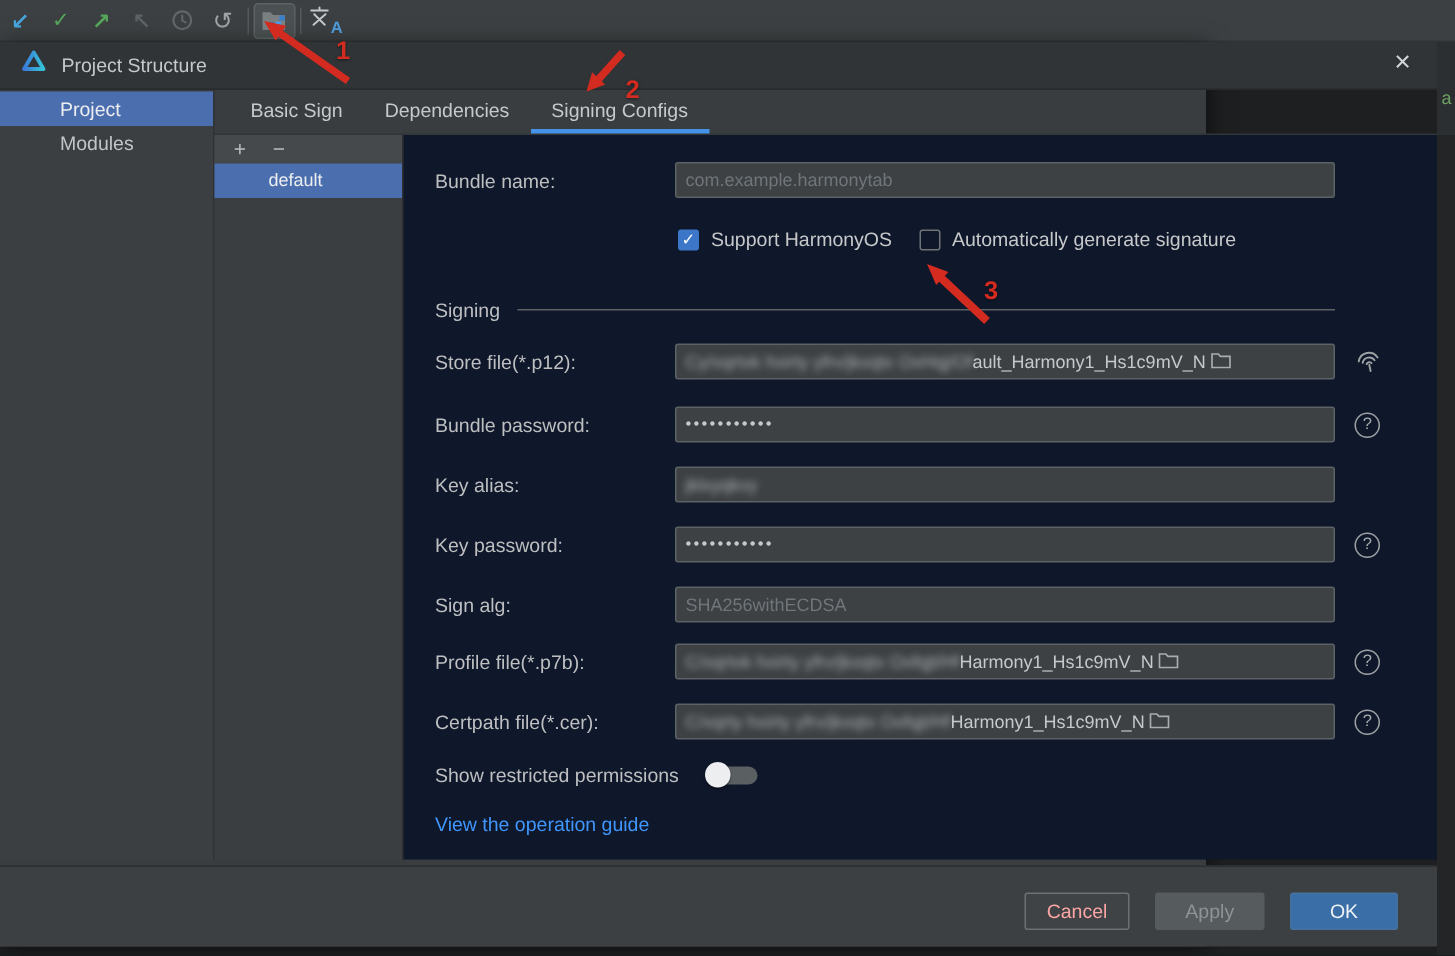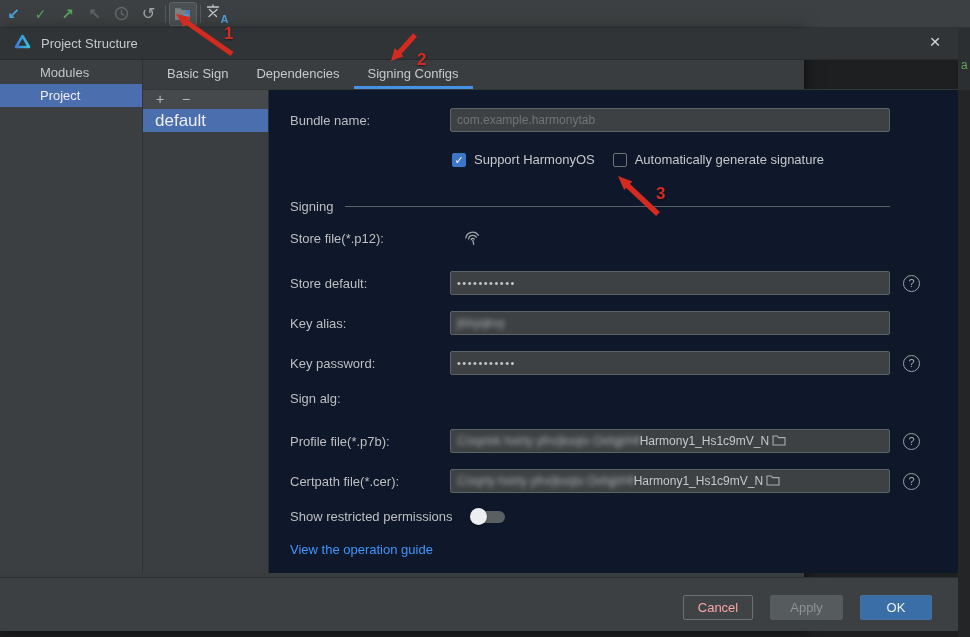--- a/index.html
+++ b/index.html
@@ -34,21 +34,21 @@
 
   .main { flex:1; display:flex; flex-direction:column; }
   .tabbar { height:30px; display:flex; align-items:stretch; padding-left:10px; border-bottom:1px solid #333638; }
   .tab { padding:0 14px; line-height:28px; font-size:13px; color:#c7c9cb; cursor:pointer; border-bottom:3px solid transparent; }
   .tab.selected { border-bottom:3px solid #4493e6; }
 
   .lower { flex:1; display:flex; }
   .config-panel { width:126px; background:#3a3e40; border-right:1px solid #2c2e30; }
   .cfg-toolbar { height:19px; background:#46494c; display:flex; align-items:center; padding-left:10px; gap:12px; }
   .cfg-btn { color:#b9bcbe; font-size:14px; line-height:17px; width:14px; text-align:center; cursor:pointer; }
-  .cfg-item { height:23px; line-height:23px; padding-left:12px; font-size:17px; color:#eceef0; background:#4b6eaf; cursor:pointer; }
+  .cfg-item { height:23px; line-height:23px; padding-left:36px; font-size:12px; color:#eceef0; background:#4b6eaf; cursor:pointer; }
 
   .content { flex:1; position:relative; background:#0f172a; }
   .row { position:absolute; left:21px; display:flex; align-items:center; }
   .lbl { width:160px; font-size:13px; color:#bdbfc1; flex-shrink:0; }
   .field { width:440px; height:24px; background:#3d4143; border:1px solid #5d6265; border-radius:2px; font-size:12px; color:#c6c8ca; display:flex; align-items:center; padding:0 6px; overflow:hidden; white-space:nowrap; cursor:text; position:relative; }
   .field .ph { color:#6f757a; }
   .field.disabled { color:#6f757a; }
   .blurred { filter:blur(2.4px); opacity:.8; }
   .pwd { letter-spacing:1.5px; font-size:11px; }
   .folder { margin-left:3px; flex-shrink:0; }
@@ -140,22 +140,22 @@
           <path d="M8.5 2 L15 13 H2 Z" fill="none" stroke="url(#lg)" stroke-width="2.6" stroke-linejoin="round"></path>
         </svg>
       </span>
       <span class="title">Project Structure</span>
       <span class="close-x">×</span>
     </div>
 
     <div class="dlg-body">
 
       <div class="sidebar">
+        <div class="side-item selected">Project</div>
         <div class="side-item">Modules</div>
-        <div class="side-item selected">Project</div>
       </div>
 
       <div class="main">
 
         <div class="tabbar">
           <div class="tab">Basic Sign</div>
           <div class="tab">Dependencies</div>
           <div class="tab selected">Signing Configs</div>
         </div>
 
@@ -185,34 +185,43 @@
               <span class="cb-label">Automatically generate signature</span>
             </div>
 
             <div class="row" style="top:109px; width:600px">
               <span class="section-lbl">Signing</span>
               <span class="sep-line"></span>
             </div>
 
             <div class="row" style="top:139px">
               <span class="lbl">Store file(*.p12):</span>
+              <div class="field">
+                <span class="blurred">Cy/xqrtxk hxirty yfrv/jkxqtx OxHqj/Of</span>
+                  <span>ault_Harmony1_Hs1c9mV_N</span>
+                <span class="folder">
+                  <svg width="14" height="12" viewBox="0 0 14 12">
+                      <path d="M1 2 h4.2 l1.4 1.6 H13 v7.4 H1 z" fill="none" stroke="#a9adb0" stroke-width="1.1"></path>
+                    </svg>
+                </span>
+              </div>
               <span class="trail">
                 <svg width="19" height="19" viewBox="0 0 16 16" transform="rotate(-12)">
                   <g fill="none" stroke="#9da2a5" stroke-width="1.1" stroke-linecap="round">
                     <path d="M2.6 6.4 A5.8 5.8 0 0 1 13.4 6.4"></path>
                     <path d="M4.6 7.6 A3.7 3.7 0 0 1 11.4 7.6"></path>
                     <path d="M6.6 8.8 A1.6 1.6 0 0 1 9.4 8.8"></path>
                     <path d="M8 9.5 V13"></path>
                   </g>
                 </svg>
               </span>
             </div>
 
             <div class="row" style="top:181px">
-              <span class="lbl">Store default:</span>
+              <span class="lbl">Bundle password:</span>
               <div class="field">
                 <span class="pwd">•••••••••••</span>
               </div>
               <span class="trail">
                   <span class="help-circle">?</span>
                 </span>
             </div>
 
             <div class="row" style="top:221px">
               <span class="lbl">Key alias:</span>
@@ -226,20 +235,23 @@
               <div class="field">
                 <span class="pwd">•••••••••••</span>
               </div>
               <span class="trail">
                   <span class="help-circle">?</span>
                 </span>
             </div>
 
             <div class="row" style="top:301px">
               <span class="lbl">Sign alg:</span>
+              <div class="field disabled">
+                <span class="ph">SHA256withECDSA</span>
+              </div>
             </div>
 
             <div class="row" style="top:339px">
               <span class="lbl">Profile file(*.p7b):</span>
               <div class="field">
                 <span class="blurred">C/xqrtxk hxirty yfrv/jkxqtx Oxfqjt/Hf</span>
                   <span>Harmony1_Hs1c9mV_N</span>
                 <span class="folder">
                   <svg width="14" height="12" viewBox="0 0 14 12">
                       <path d="M1 2 h4.2 l1.4 1.6 H13 v7.4 H1 z" fill="none" stroke="#a9adb0" stroke-width="1.1"></path>

